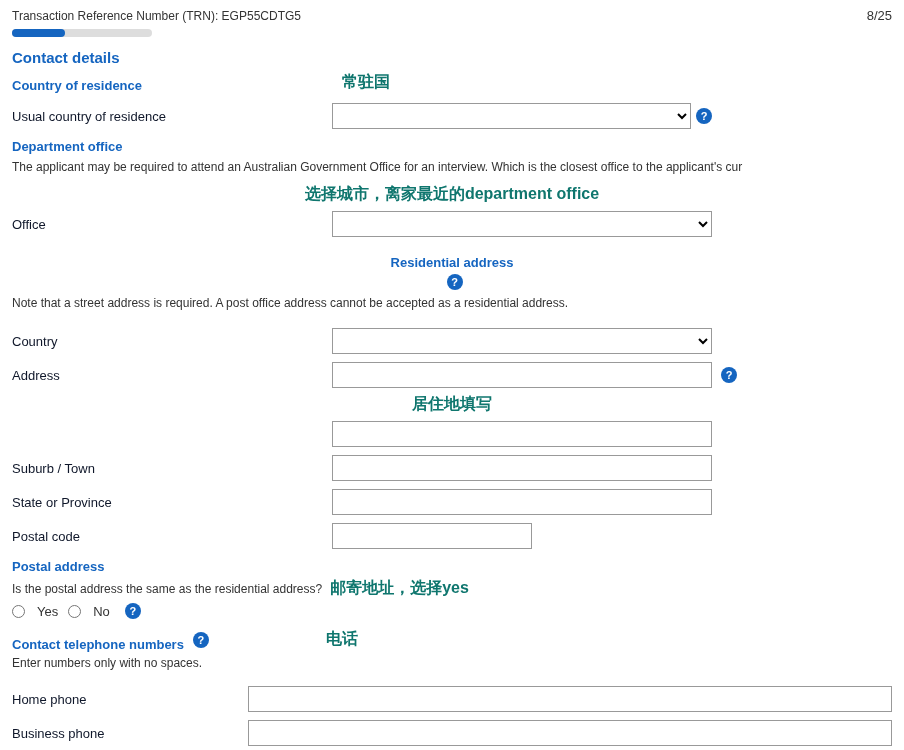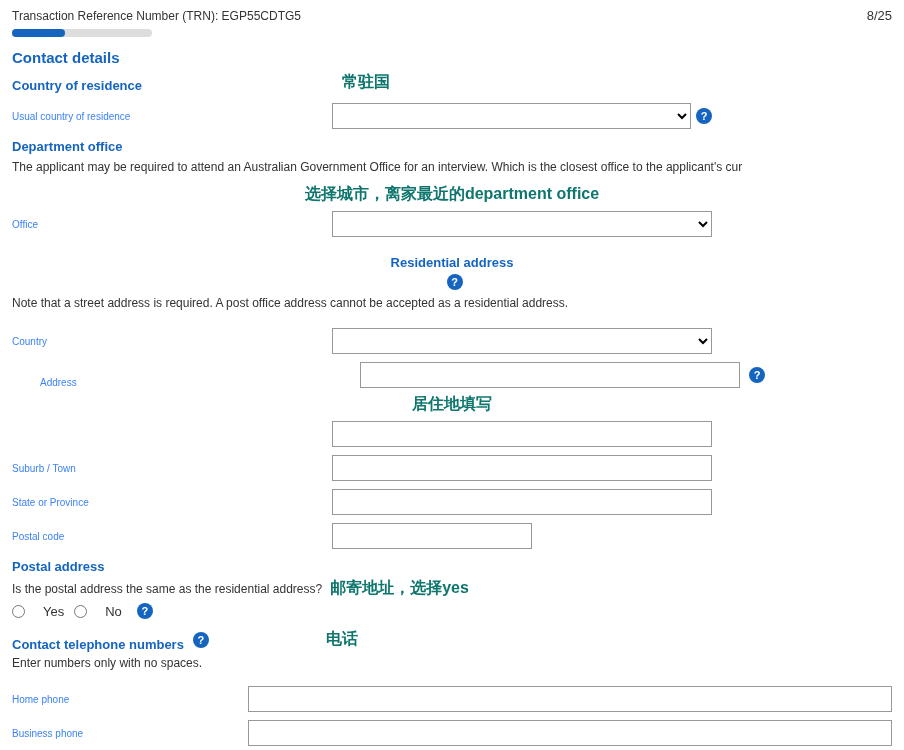--- a/index.html
+++ b/index.html
@@ -64,22 +64,22 @@
 
     .field-row {
       display: flex;
       align-items: center;
       margin-bottom: 8px;
     }
 
     .field-label {
       width: 320px;
       min-width: 220px;
-      font-size: 10px;
-      color: #3b82f6;
+      font-size: 13px;
+      color: #0f172a;
       padding-right: 10px;
     }
 
     .field-input {
       flex: 1;
       max-width: 380px;
     }
 
     select, input[type="text"] {
       border: 1px solid #999;
@@ -139,21 +139,21 @@
     .radio-group {
       display: flex;
       align-items: center;
       gap: 10px;
       margin-bottom: 8px;
     }
 
     .radio-label {
       display: flex;
       align-items: center;
-      gap: 18px;
+      gap: 12px;
       font-size: 13px;
     }
 
     .full-width-input {
       width: 380px;
       border: 1px solid #999;
       padding: 3px 5px;
       font-size: 13px;
       height: 26px;
     }
@@ -227,21 +227,21 @@
 
     <div class="field-row">
       <div class="field-label">Country</div>
       <div class="field-input">
         <select style="width:380px;">
           <option value=""></option>
         </select>
       </div>
     </div>
 
-    <div style="display:flex; align-items:flex-end; margin-bottom:4px;margin-left:28px;">
+    <div style="display:flex; align-items:center; margin-bottom:4px;">
       <div class="field-label">Address</div>
       <div style="display:flex; align-items:center; gap:4px;">
         <input type="text" class="full-width-input" style="width: 380px;">
         <span class="help-icon">?</span>
       </div>
     </div>
     <div class="annotation">居住地填写</div>
 
     <div class="field-row">
       <div class="field-label"></div>

